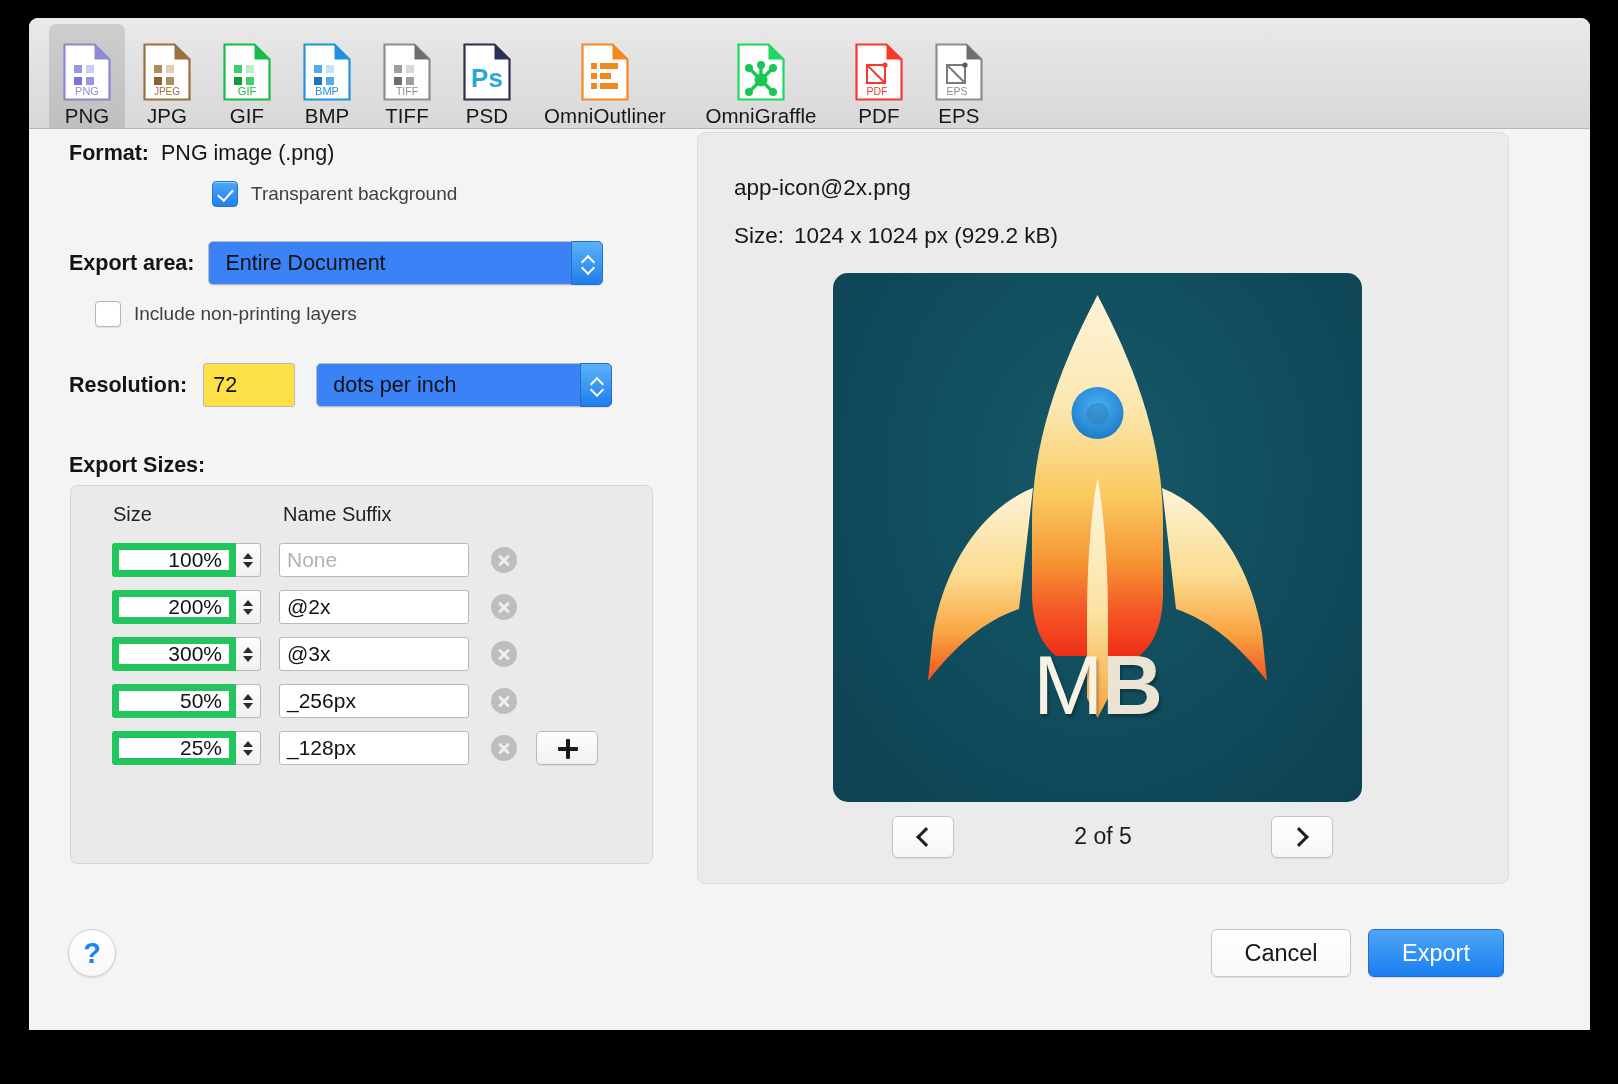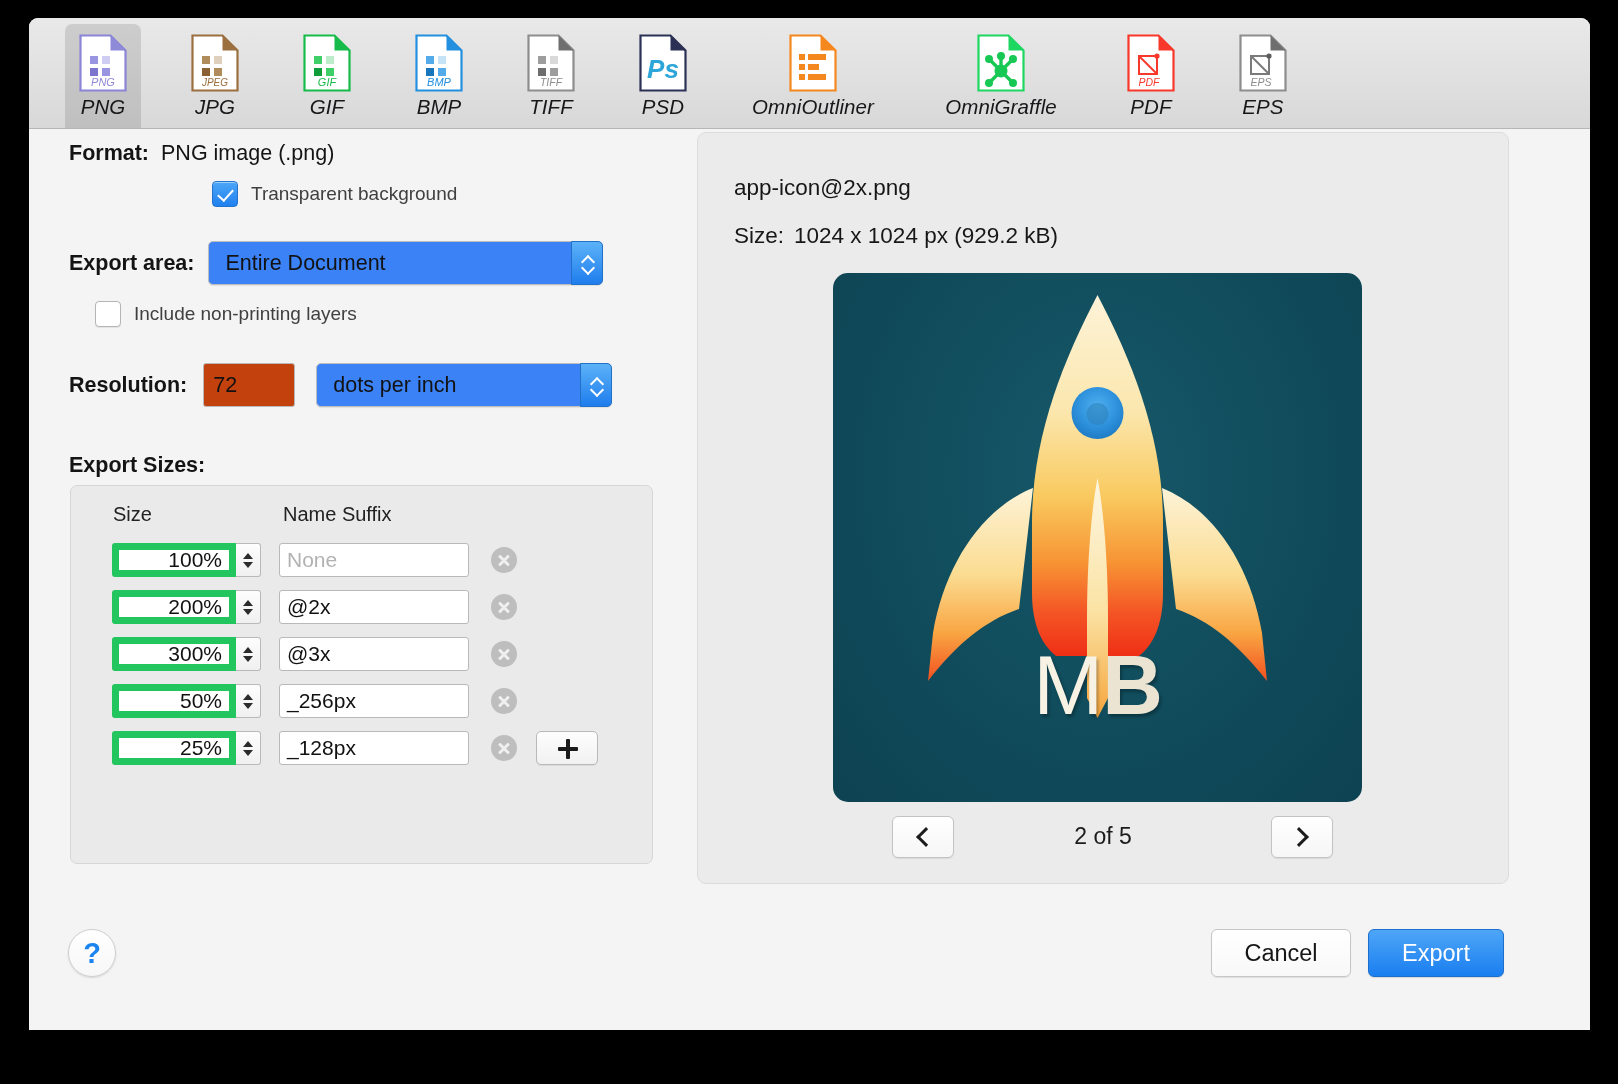--- a/index.html
+++ b/index.html
@@ -29,29 +29,28 @@
     height: 111px;
     background: linear-gradient(to bottom, #e9e9e9 0%, #d8d8d8 100%);
     border-bottom: 1px solid #b6b6b6;
     display: flex;
     align-items: flex-end;
     padding: 0 18px;
   }
   .tab {
     width: 76px;
     height: 104px;
-    margin: 0 18px;
+    margin: 0 2px;
     padding-top: 8px;
     display: flex;
     flex-direction: column;
     align-items: center;
-    justify-content: flex-start;
+    justify-content: flex-end;
     border-radius: 7px 7px 0 0;
     cursor: default;
-    font-style: italic;
   }
   .tab.wide { width: 152px; }
   .tab.selected { background: rgba(0,0,0,.115); }
   .tab .glyph { height: 62px; display: flex; align-items: center; justify-content: center; }
   .tab .tlabel {
     font-size: 20.5px;
     color: #17171a;
     margin-top: 1px;
     letter-spacing: .1px;
     white-space: nowrap;
@@ -145,21 +144,21 @@
 
   #exportAreaRow { position: absolute; left: 40px; top: 112px; display: flex; align-items: center; }
   #exportAreaRow .lbl-bold { margin-right: 14px; }
   #exportAreaPopup { width: 395px; }
 
   
   #resRow { position: absolute; left: 40px; top: 234px; display: flex; align-items: center; }
   #resRow .lbl-bold { margin-right: 16px; }
   .textfield {
     height: 44px;
-    background: #c2410c;
+    background: #fde047;
     border: 1px solid #b8b8b8;
     border-radius: 3px;
     font-size: 21.5px;
     color: #111;
     display: flex; align-items: center;
     padding: 3px 9px;
   }
   #resField { width: 92px; }
   #resUnitPopup { width: 296px; margin-left: 21px; }
 

